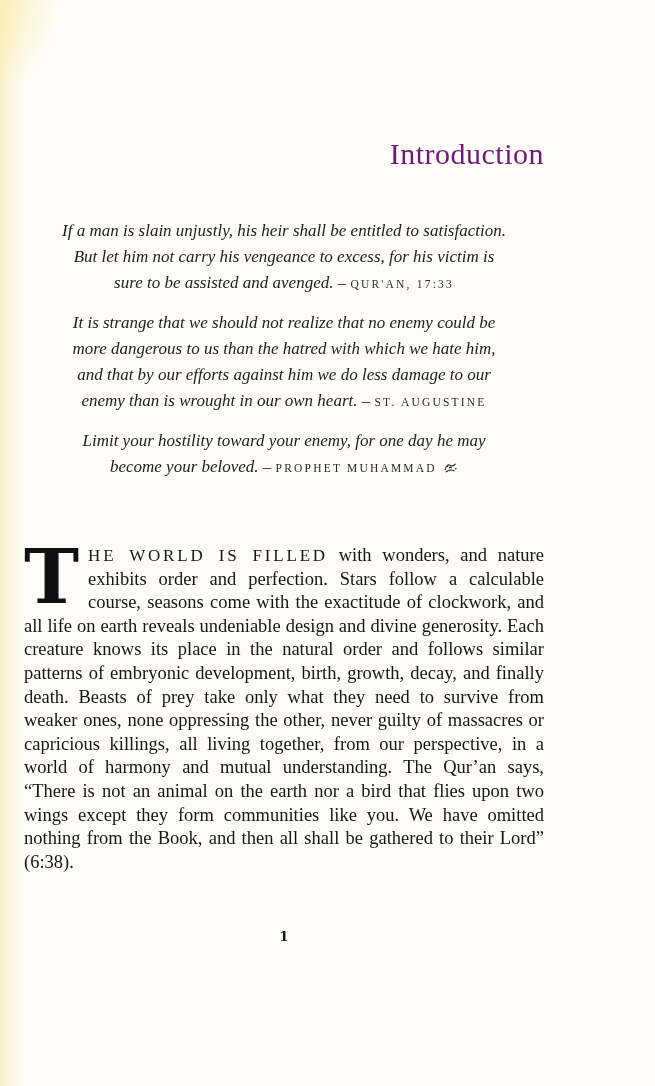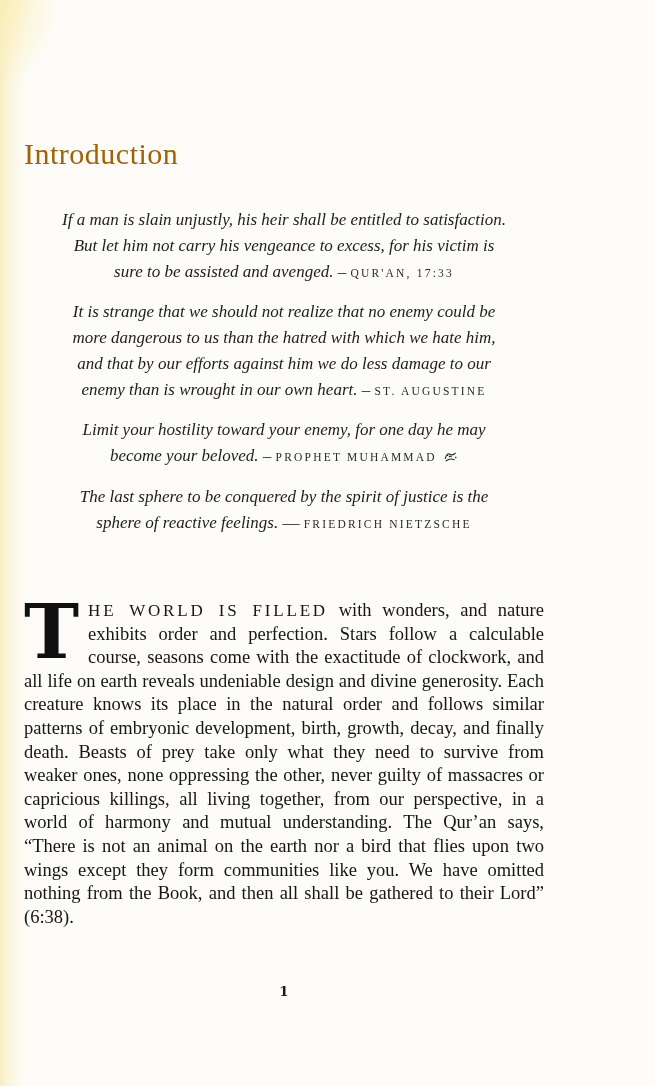--- a/index.html
+++ b/index.html
@@ -33,28 +33,28 @@
   }
   .content-column {
     position: absolute;
     left: 24px;
     top: 0;
     width: 520px;
   }
   .page-title {
     margin: 0;
     padding-top: 137px;
-    text-align: left;
+    text-align: right;
     font-size: 30px;
     font-weight: normal;
     letter-spacing: 0.5px;
-    color: #a16207;
+    color: #701a75;
   }
   .epigraph-block {
-    margin-top: 36px;
+    margin-top: 47px;
     padding: 0 34px;
   }
   .epigraph {
     margin: 0 0 13px 0;
     text-align: center;
     font-style: italic;
     font-size: 17px;
     line-height: 26px;
     color: #1d1d1d;
   }
@@ -137,25 +137,20 @@
               <path d="M2.2 9.5 Q4 3.5 7 5.2 T12.3 4.2"></path>
               <path d="M3.2 11.8 Q7 8.8 11.2 10.8"></path>
               <path d="M6.2 7.8 q1 -1.2 2.2 -0.2"></path>
             </g>
             <circle cx="12.8" cy="8.6" r="0.8" fill="#2a2a2a"></circle>
             <circle cx="4.6" cy="6.2" r="0.7" fill="#2a2a2a"></circle>
           </svg>
         </span>
       </figure>
 
-      <figure class="epigraph">
-        <span>The last sphere to be conquered by the spirit of justice is the sphere of reactive feelings.</span>
-        <span class="attr-dash">—</span>
-        <span class="attribution">FRIEDRICH NIETZSCHE</span>
-      </figure>
 
     </div>
 
     <p class="body-paragraph"><span class="drop-cap">T</span><span class="lead-small-caps">HE WORLD IS FILLED</span><span> with wonders, and nature exhibits order and perfection. Stars follow a calculable course, seasons come with the exactitude of clockwork, and all life on earth reveals undeniable design and divine generosity. Each creature knows its place in the natural order and follows similar patterns of embryonic development, birth, growth, decay, and finally death. Beasts of prey take only what they need to survive from weaker ones, none oppressing the other, never guilty of massacres or capricious killings, all living together, from our perspective, in a world of harmony and mutual understanding. The Qur’an says, “There is not an animal on the earth nor a bird that flies upon two wings except they form communities like you. We have omitted nothing from the Book, and then all shall be gathered to their Lord” (6:38).</span></p>
 
     <div class="page-number">1</div>
 
   </div>
 </div>
 

